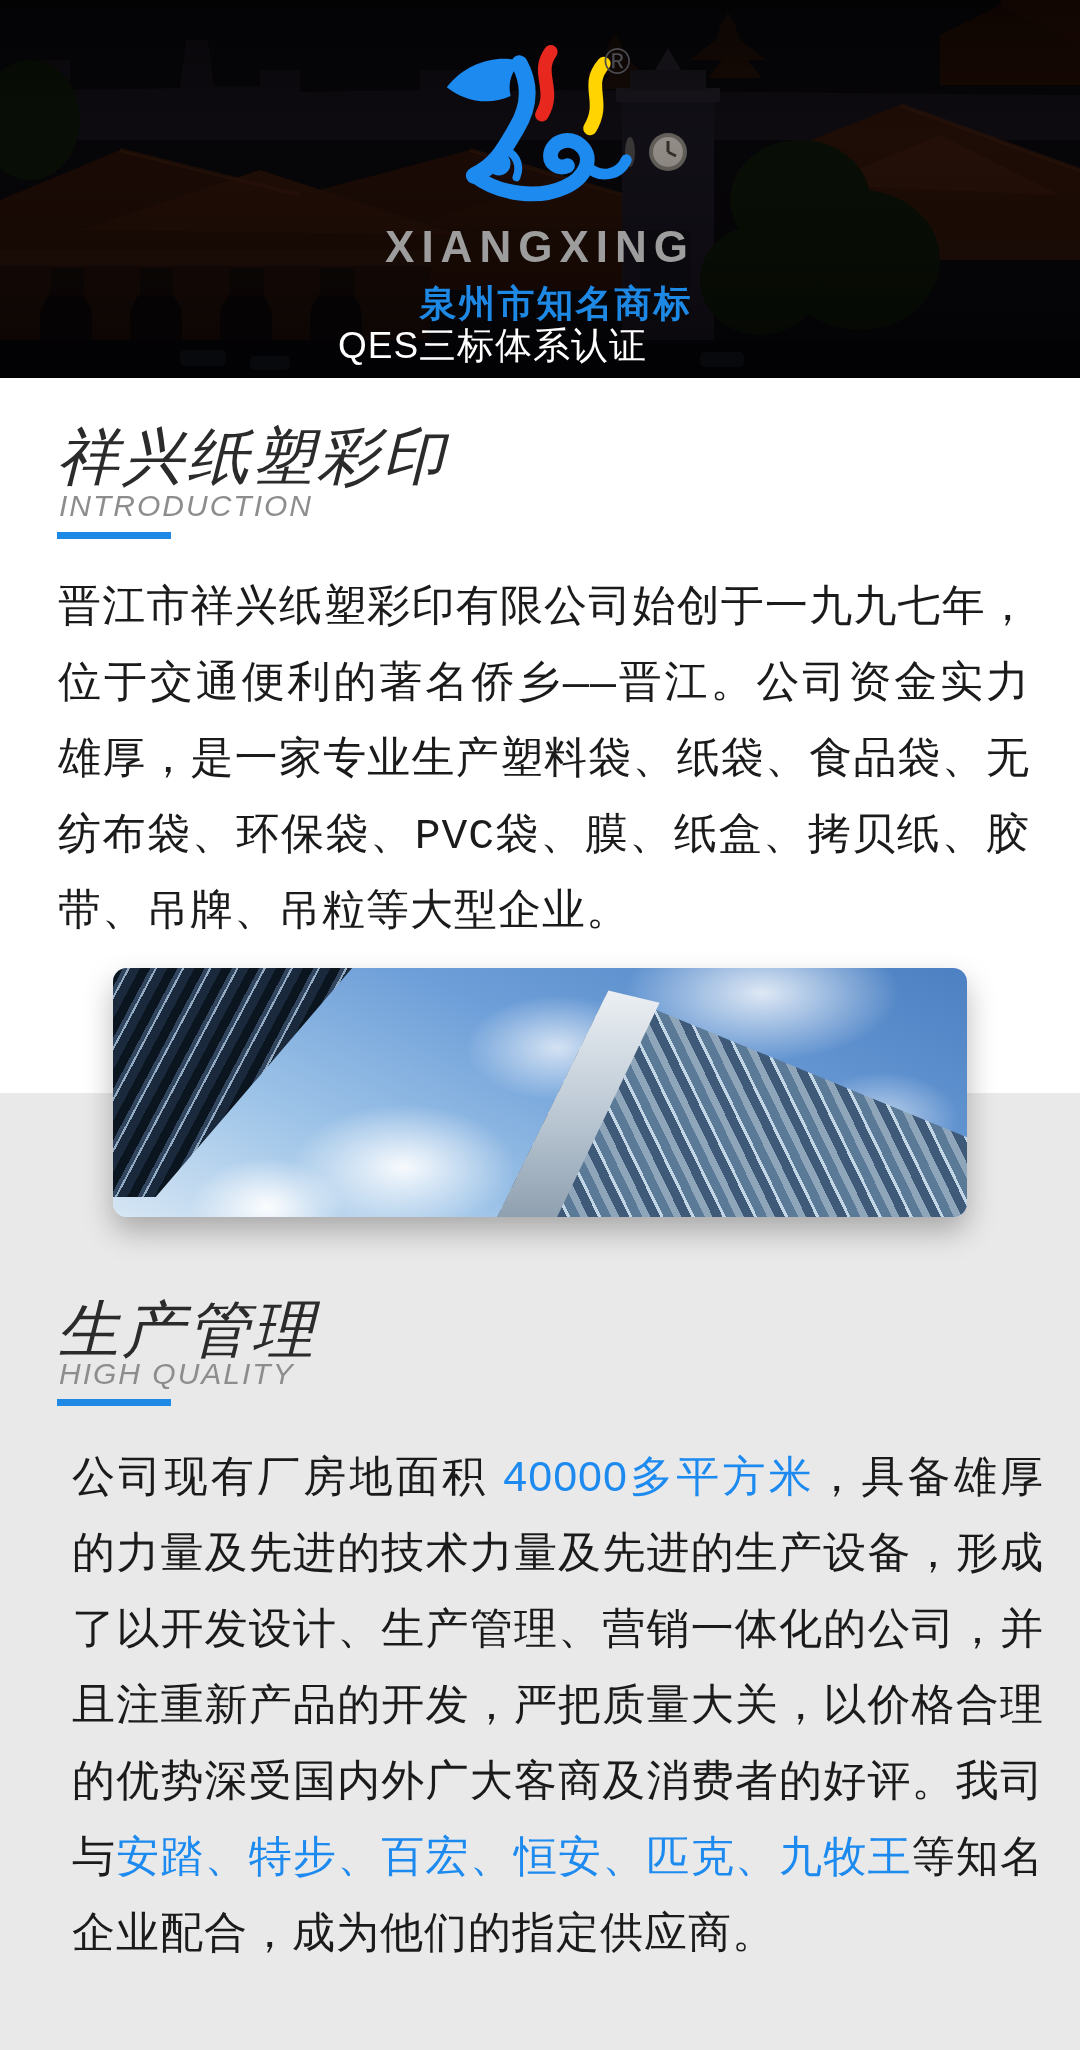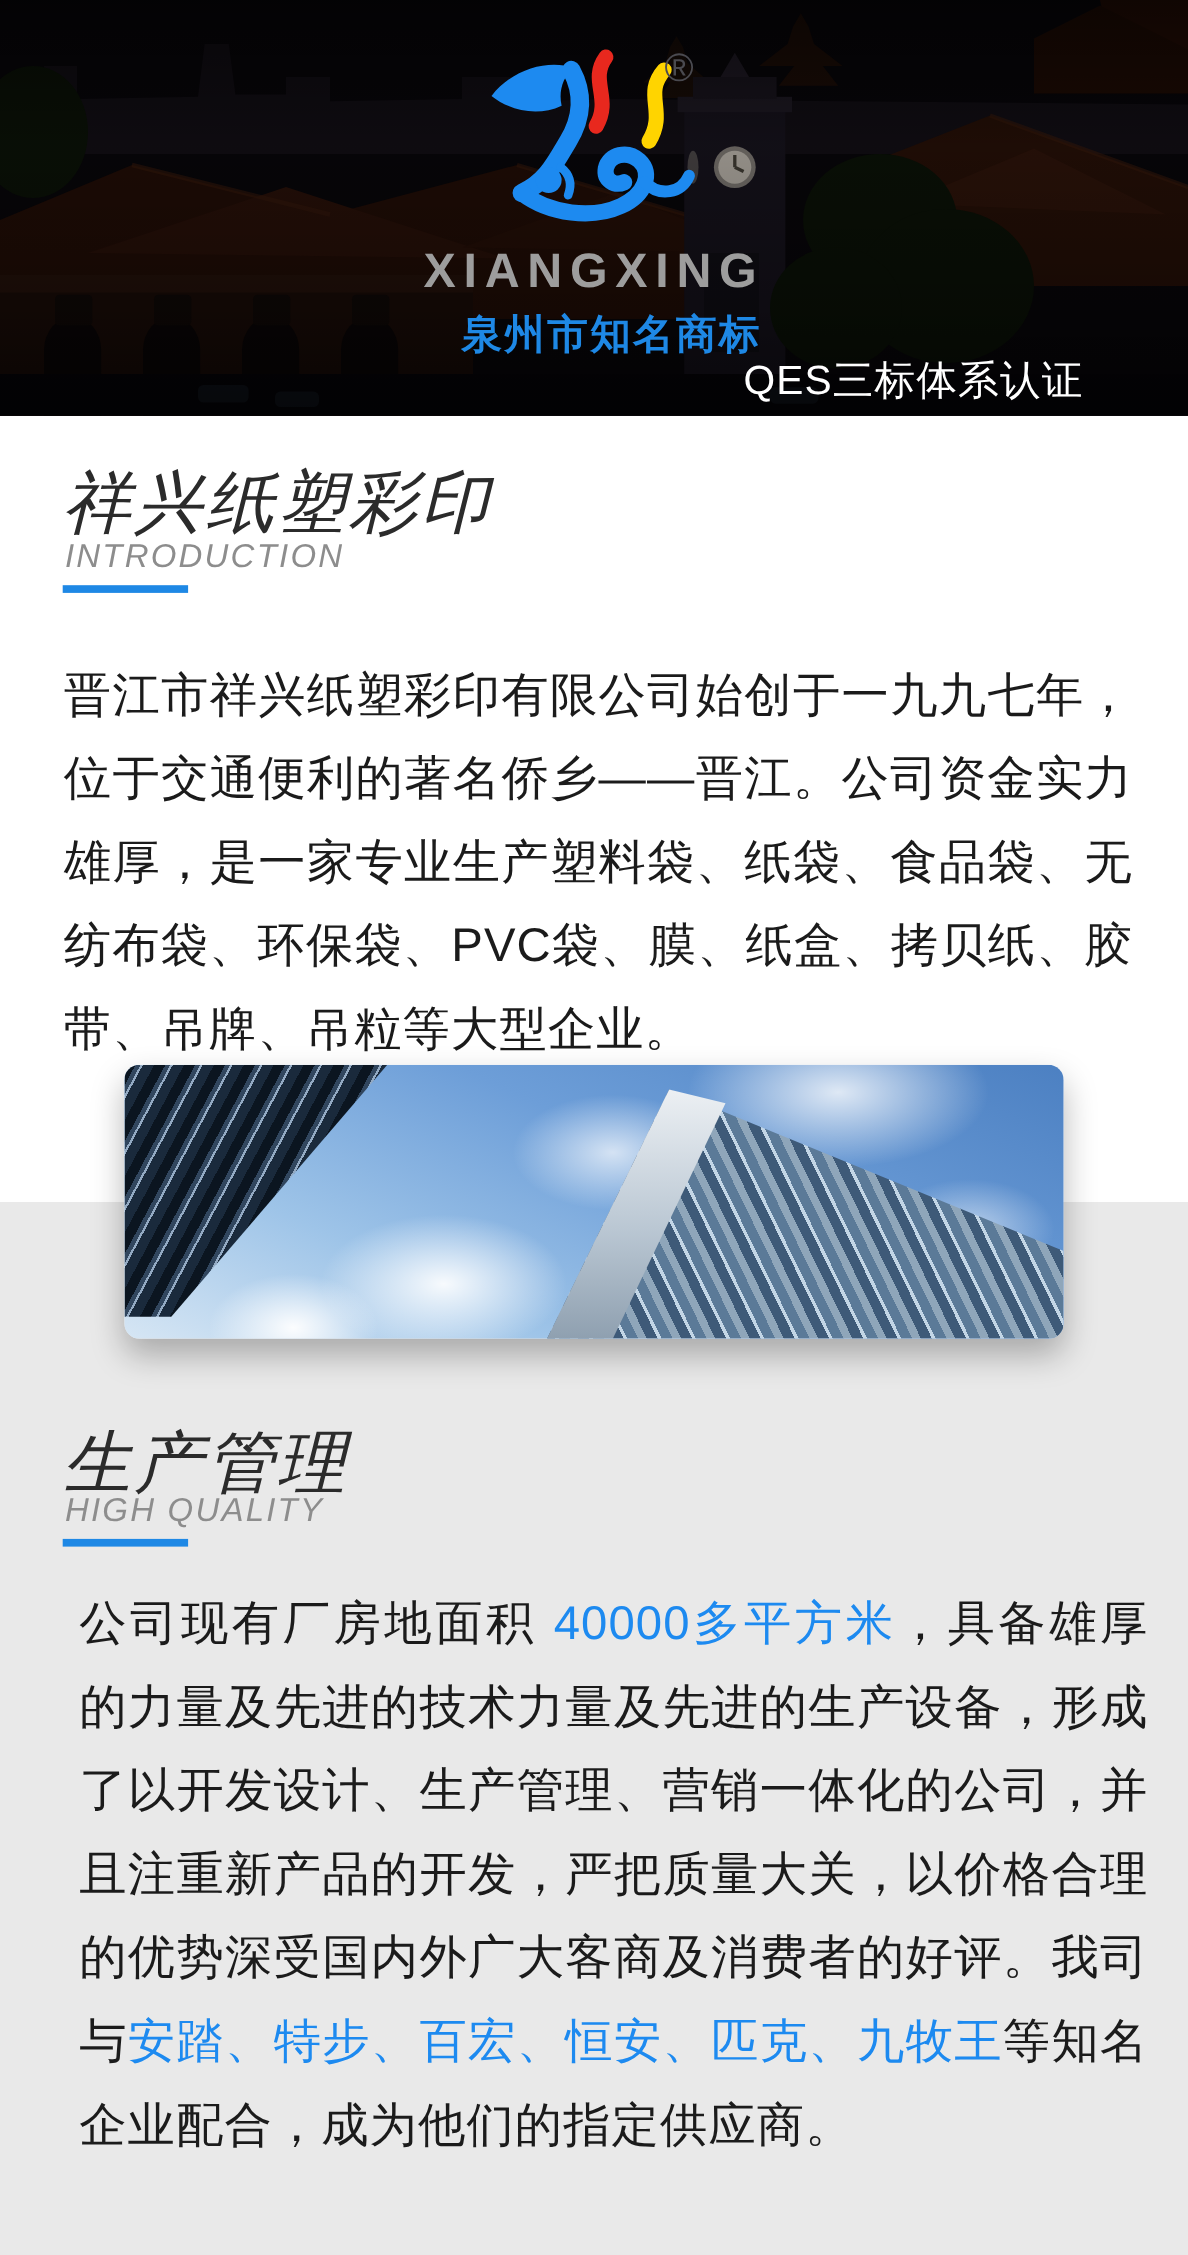--- a/index.html
+++ b/index.html
@@ -10,33 +10,33 @@
   }
   
   .hero{position:absolute;top:0;left:0;width:1080px;height:378px;background:#09070b;overflow:hidden;}
   .hero svg.city{position:absolute;top:0;left:0;width:1080px;height:378px;}
   .logo{position:absolute;top:40px;left:437px;width:206px;height:166px;}
   .reg{position:absolute;top:44px;left:604px;font-size:36px;color:#4a4a50;line-height:1;}
   .wordmark{position:absolute;top:222px;left:0;width:1080px;text-align:center;
     font-size:44px;font-weight:bold;color:#9d9d9d;letter-spacing:7px;}
   .honor1{position:absolute;top:279px;left:16px;width:1080px;text-align:center;
     font-size:37px;font-weight:bold;color:#1e88e5;letter-spacing:2px;}
-  .honor2{position:absolute;top:321px;left:0;width:985px;text-align:right;
+  .honor2{position:absolute;top:321px;left:0;width:985px;text-align:center;
     font-size:37px;color:#ffffff;letter-spacing:1px;}
   
   .sec-title{position:absolute;left:57px;font-size:62px;color:#2b2b2b;font-style:italic;letter-spacing:3px;white-space:nowrap;}
   .sec-sub{position:absolute;left:59px;font-size:30px;color:#8d8d8d;font-style:italic;letter-spacing:2px;white-space:nowrap;}
   .rule{position:absolute;left:57px;width:114px;height:7px;background:#1e88e5;}
   .para{position:absolute;left:58px;width:972px;font-size:43px;line-height:76px;color:#1b1b1b;
     text-align:justify;letter-spacing:1px;margin:0;}
   .hl{color:#1d8af0;}
   #intro-title{top:415px;}
   #intro-sub{top:489px;}
   #intro-rule{top:532px;}
-  #intro-para{top:594px;}
+  #intro-para{top:571px;font-family:Liberation Mono, monospace;}
   #quality-title{top:1288px;}
   #quality-sub{top:1357px;font-style:italic;}
   #quality-rule{top:1399px;}
   #quality-para{top:1438px;margin-left:14px;}
   
   .photo{position:absolute;left:113px;top:968px;width:854px;height:249px;border-radius:14px;
     overflow:hidden;box-shadow:0 14px 30px rgba(0,0,0,0.28);}
   .sky{position:absolute;left:0;top:0;right:0;bottom:0;background:
     radial-gradient(110px 70px at 18% 96%, rgba(255,255,255,0.95), rgba(255,255,255,0) 70%),
     radial-gradient(160px 90px at 34% 80%, rgba(255,255,255,0.92), rgba(255,255,255,0) 70%),

